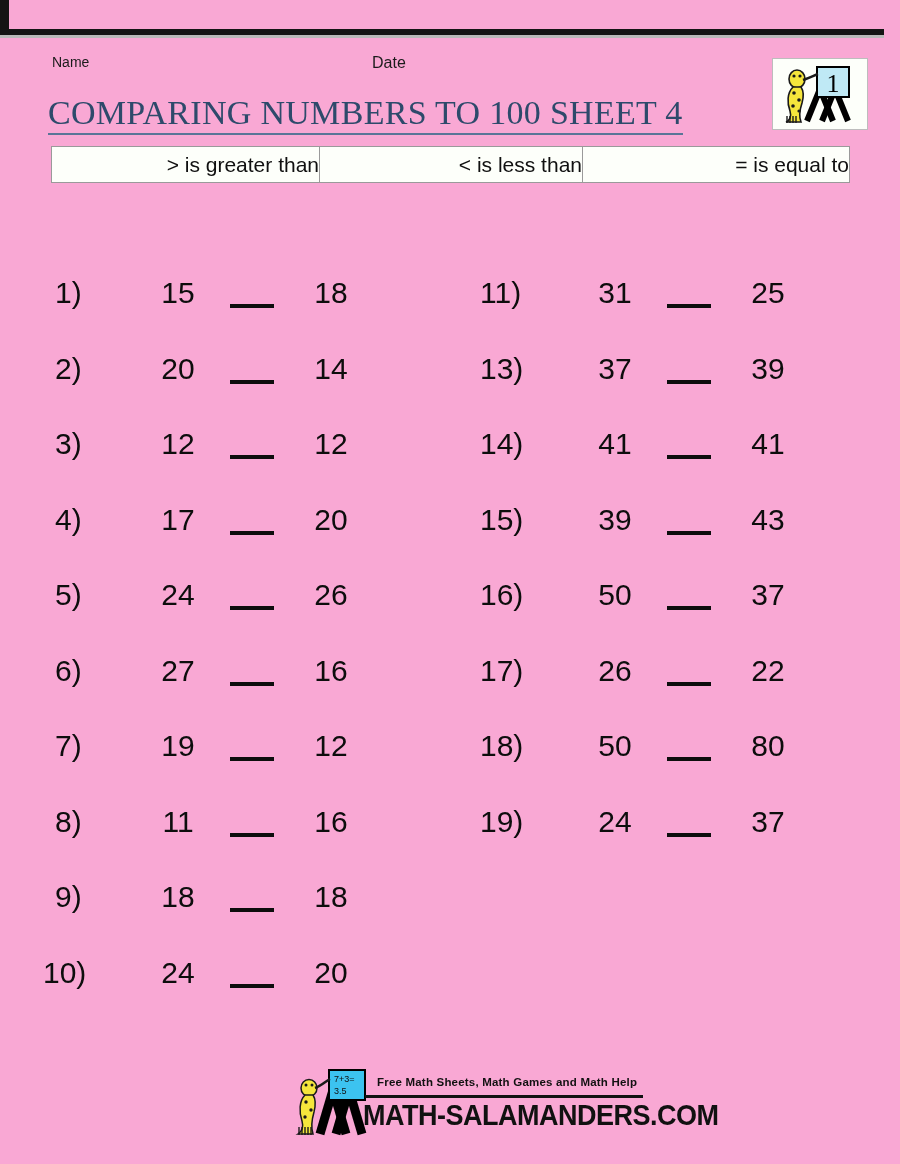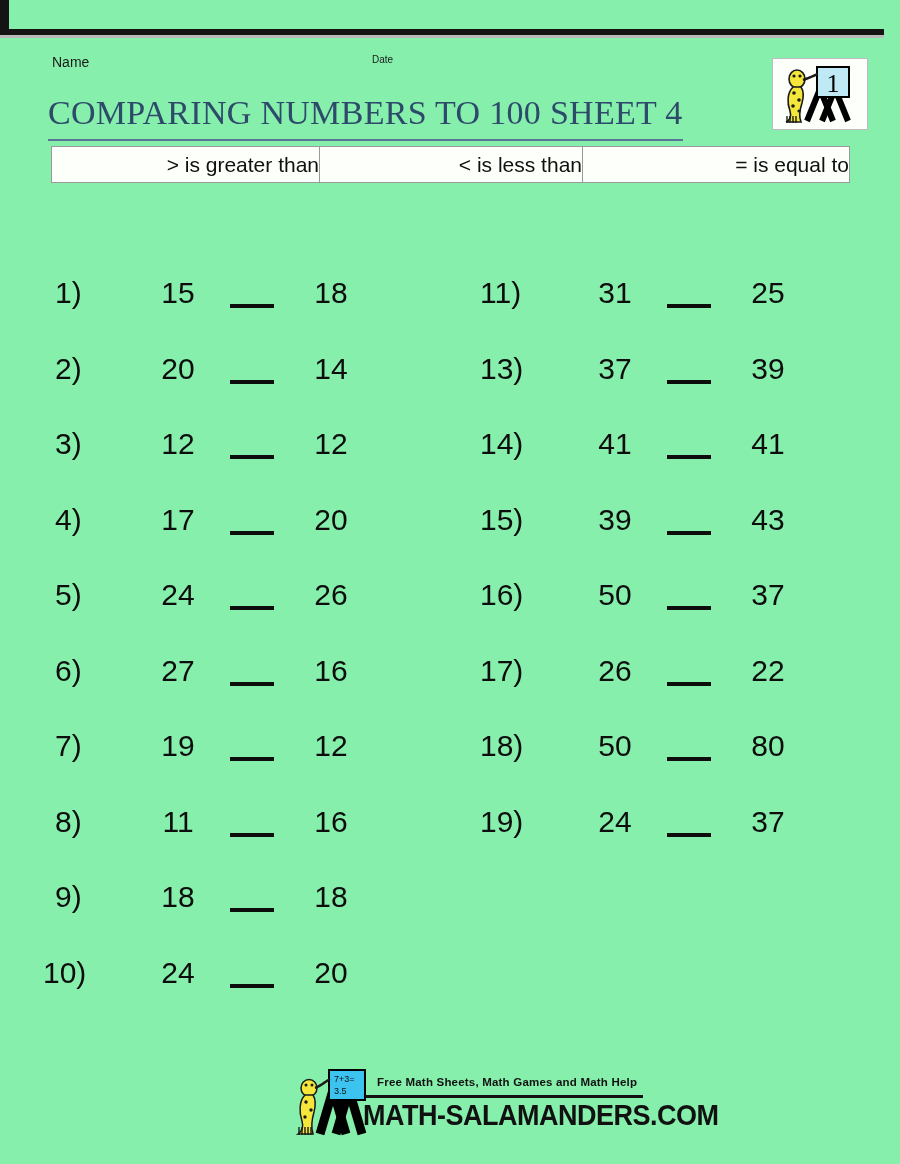--- a/index.html
+++ b/index.html
@@ -7,21 +7,21 @@
     padding: 0;
     background: #ffffff;
   }
   body {
     font-family: "Liberation Sans", sans-serif;
   }
   .page {
     position: relative;
     width: 900px;
     height: 1164px;
-    background: #86efac;
+    background: #f9a8d4;
     overflow: hidden;
   }
   
   .top-bar {
     position: absolute;
     left: 0;
     top: 29px;
     width: 884px;
     height: 6px;
     background: #141414;
@@ -56,35 +56,35 @@
     position: absolute;
     left: 52px;
     top: 54px;
     font-size: 14px;
     color: #1b1b1b;
   }
   .date-label {
     position: absolute;
     left: 372px;
     top: 54px;
-    font-size: 10px;
+    font-size: 16px;
     color: #1b1b1b;
   }
 
   .title {
     position: absolute;
     left: 48px;
     top: 95px;
     font-family: "Liberation Serif", serif;
     font-size: 34px;
     color: #2e4a6b;
     letter-spacing: 0.3px;
     white-space: nowrap;
     border-bottom: 2px solid #5a7597;
-    padding-bottom: 8px;
+    padding-bottom: 2px;
     line-height: 1.05;
   }
 
   
   .badge {
     position: absolute;
     left: 772px;
     top: 58px;
     width: 96px;
     height: 72px;

